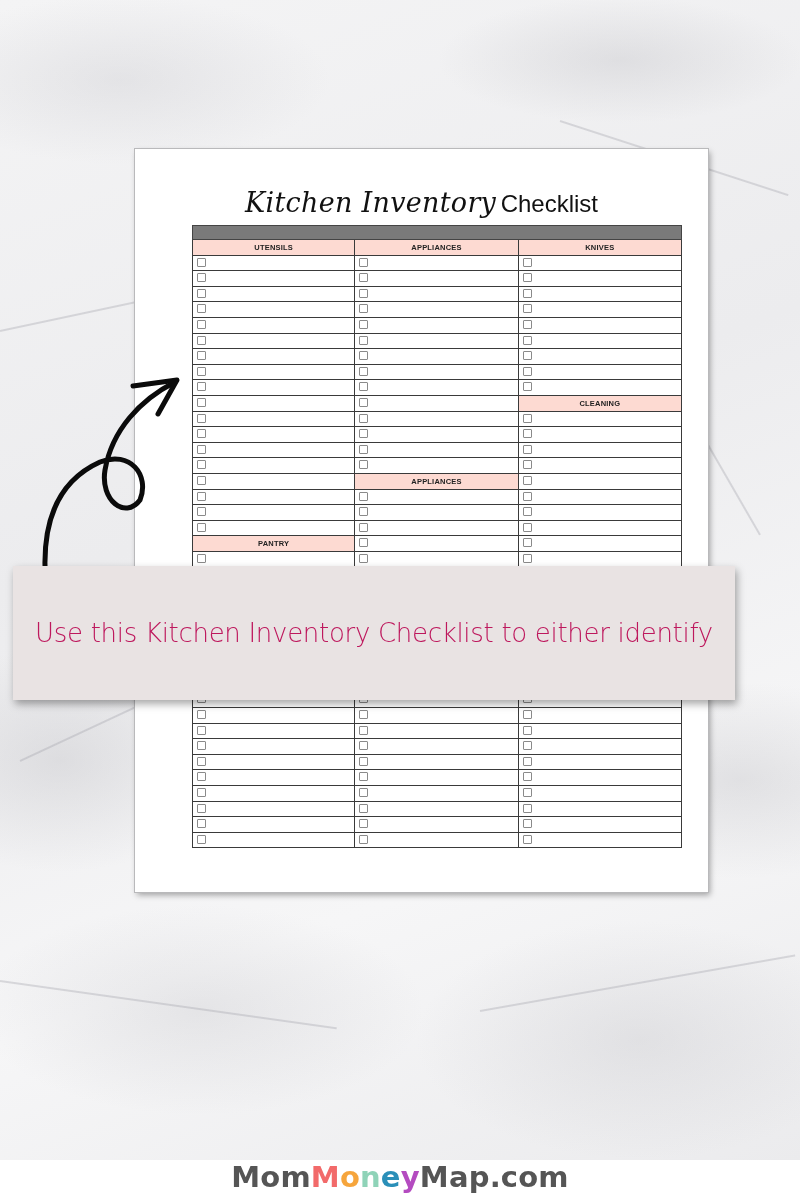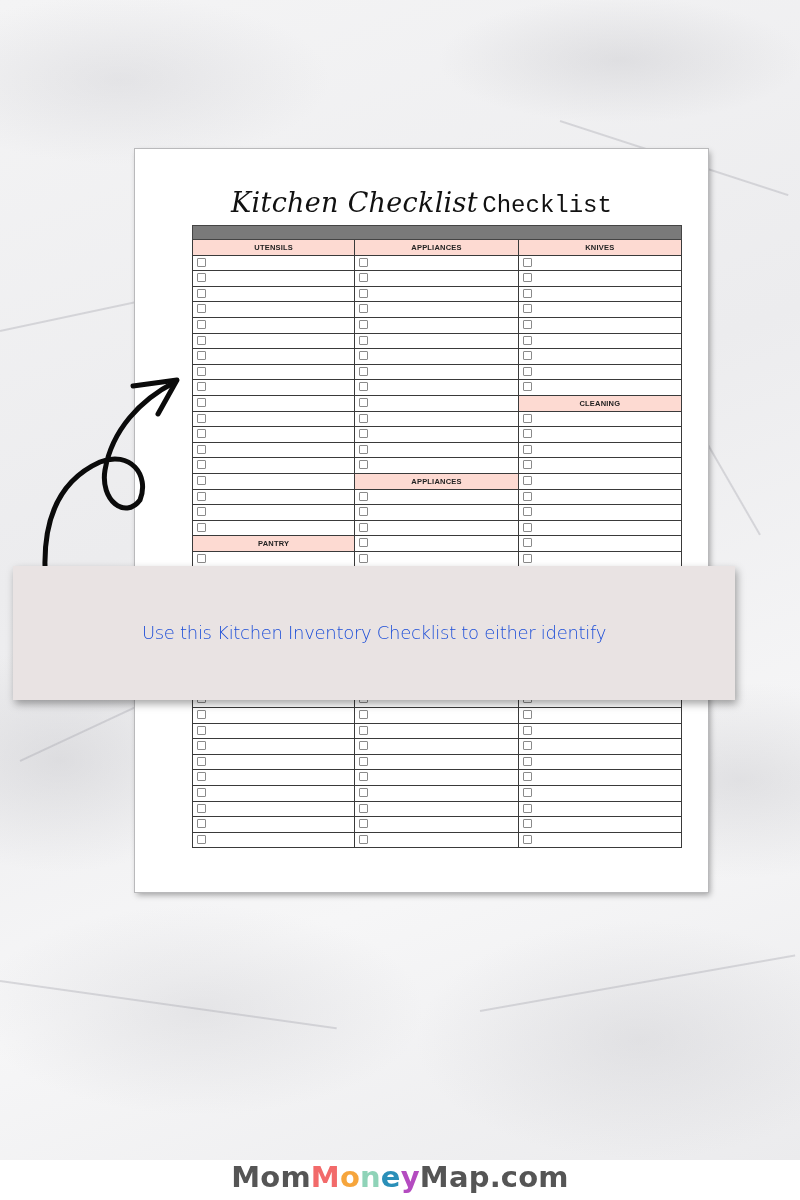--- a/index.html
+++ b/index.html
@@ -12,48 +12,48 @@
       radial-gradient(ellipse 280px 140px at 740px 780px, rgba(185,185,190,0.35), transparent 70%),
       radial-gradient(ellipse 320px 150px at 200px 1010px, rgba(190,190,195,0.3), transparent 70%),
       radial-gradient(ellipse 320px 170px at 640px 1040px, rgba(190,190,195,0.3), transparent 70%),
       linear-gradient(160deg,#f4f4f5 0%,#ececee 40%,#f6f6f7 70%,#eaeaec 100%);
   }
   .vein{position:absolute;height:2px;background:rgba(160,160,168,0.35);transform-origin:left center;filter:blur(0.6px);}
   .paper{position:absolute;left:135px;top:149px;width:573px;height:743px;background:#fff;
     box-shadow:0 0 0 1px #b9b9bb, 2px 3px 6px rgba(0,0,0,0.35);}
   .title{position:absolute;left:0;right:0;top:38px;text-align:center;color:#111;white-space:nowrap;}
   .title .script{font-family:"DejaVu Serif",serif;font-style:italic;font-size:27px;letter-spacing:0.3px;}
-  .title .plain{font-family:Liberation Mono, monospace;font-size:24px;text-align:center;}
+  .title .plain{font-family:Liberation Sans, sans-serif;font-size:24px;text-align:center;}
   .grid{position:absolute;left:57px;top:76px;width:490px;height:627px;}
   .band{position:absolute;left:0;top:0;width:490px;height:15px;background:#7a7a7a;border:1px solid #444;box-sizing:border-box;}
   .col{position:absolute;top:15px;width:163.3px;}
   .cell{position:absolute;left:0;width:100%;height:15.6px;box-sizing:border-box;border:1px solid #3a3a3a;border-top:none;background:#fff;}
   .hdr{background:#fddad2;display:flex;align-items:center;justify-content:center;}
   .hdr span{font-size:7.5px;font-weight:bold;color:#222;letter-spacing:0.2px;}
   .chk{position:absolute;left:4px;top:2px;width:9px;height:9px;border:1.3px solid #8a8a8a;border-radius:1px;box-sizing:border-box;background:#fff;}
   .banner{position:absolute;left:13px;top:566px;width:722px;height:134px;background:#e9e3e3;
     box-shadow:2px 4px 8px rgba(0,0,0,0.35);display:flex;align-items:center;justify-content:center;text-align:center;}
-  .banner p{margin:0;font-family:"DejaVu Sans",sans-serif;font-weight:300;font-size:18px;line-height:36px;color:#1d4ed8;letter-spacing:-0.3px;}
+  .banner p{margin:0;font-family:"DejaVu Sans",sans-serif;font-weight:300;font-size:26px;line-height:36px;color:#be185d;letter-spacing:-0.3px;}
   .arrow{position:absolute;left:0;top:0;}
   .brand{position:absolute;left:0;right:0;top:1160px;text-align:center;font-family:"DejaVu Sans",sans-serif;font-weight:bold;font-size:29px;letter-spacing:0.2px;}
   .footer-strip{position:absolute;left:0;top:1160px;width:800px;height:40px;background:#fff;}
 </style>
 </head>
 <body>
 
 <div class="vein" style="left:0;top:330px;width:260px;transform:rotate(-12deg);"></div>
 <div class="vein" style="left:560px;top:120px;width:240px;transform:rotate(18deg);"></div>
 <div class="vein" style="left:0;top:980px;width:340px;transform:rotate(8deg);"></div>
 <div class="vein" style="left:480px;top:1010px;width:320px;transform:rotate(-10deg);"></div>
 <div class="vein" style="left:700px;top:430px;width:120px;transform:rotate(60deg);"></div>
 <div class="vein" style="left:20px;top:760px;width:200px;transform:rotate(-25deg);"></div>
 
 <div class="paper">
   <div class="title">
-    <span class="script">Kitchen Checklist</span>
+    <span class="script">Kitchen Inventory</span>
     <span class="plain">Checklist</span>
   </div>
   <div class="grid" id="grid">
     <div class="band"></div>
   <div class="col" style="left: 0px; width: 163.333px;">
         <div class="cell hdr" style="top: 0px;">
           <span>UTENSILS</span>
         </div>
         <div class="cell" style="top: 15.6px;">
           <div class="chk"></div>

